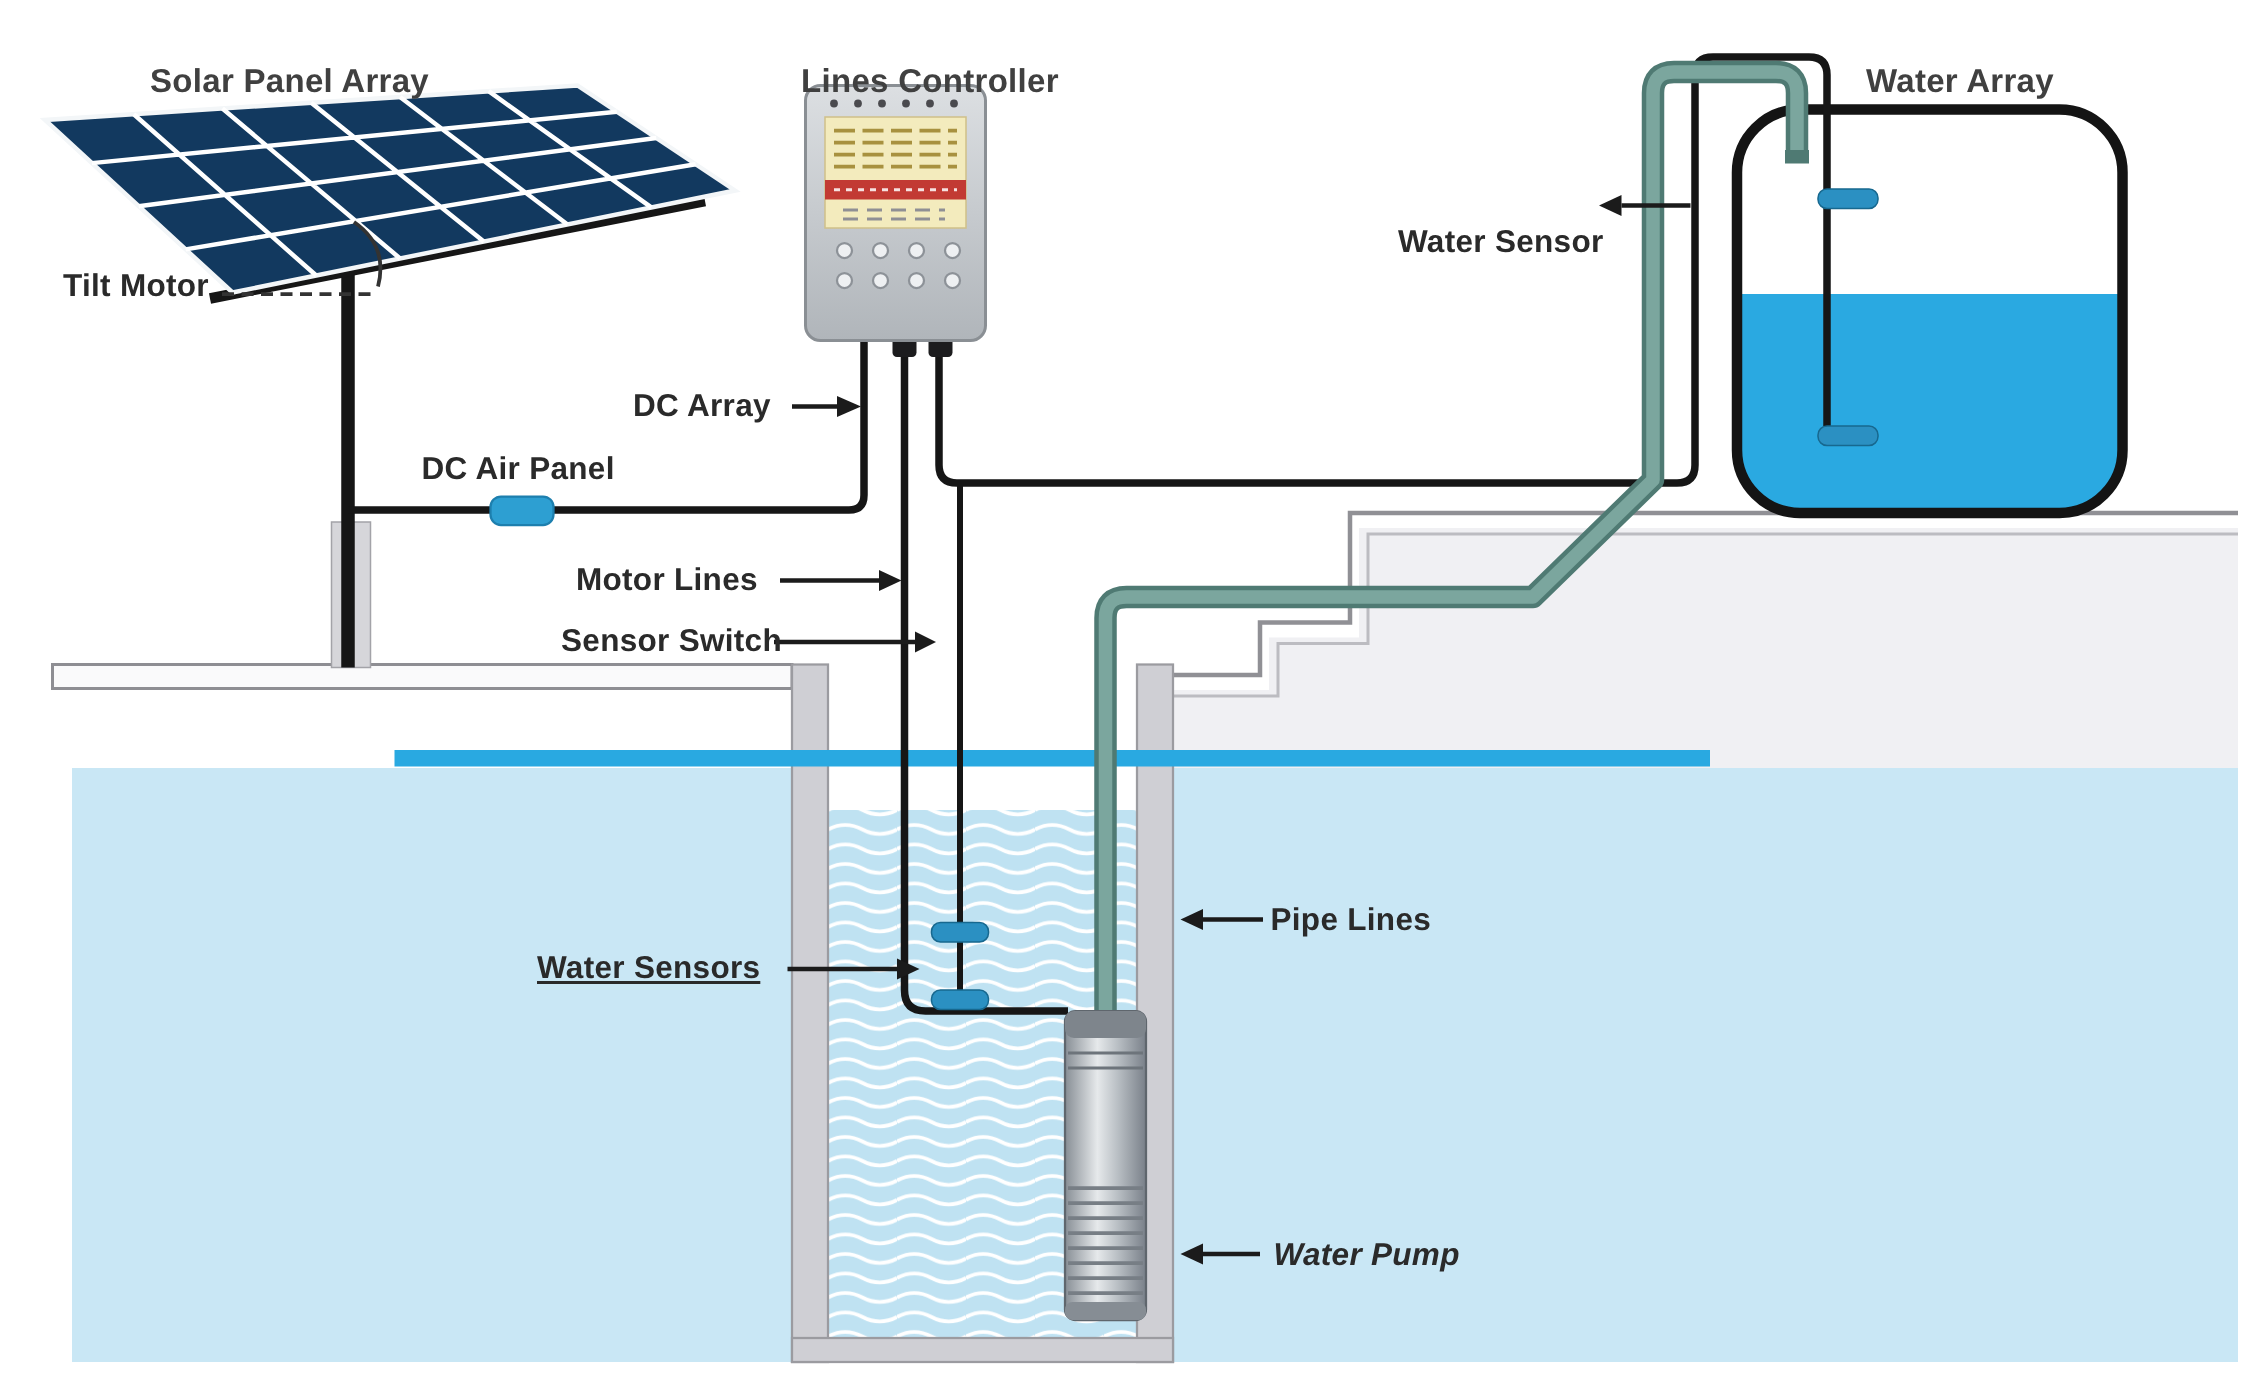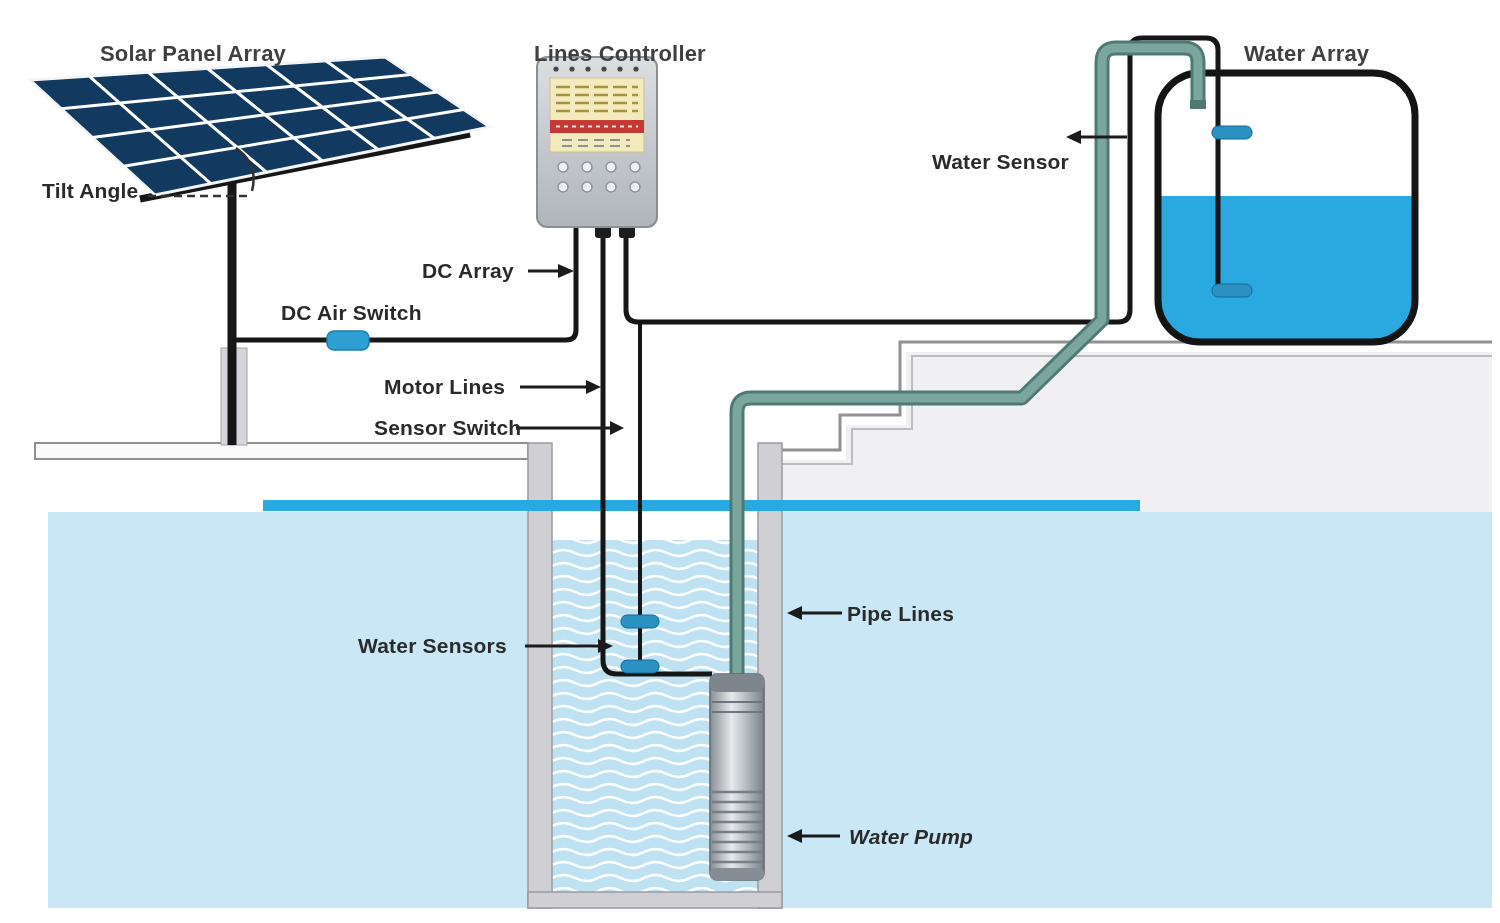--- a/index.html
+++ b/index.html
@@ -158,23 +158,23 @@
       <line x1="1081" y1="137" x2="1127" y2="137"></line>
           <polygon points="1081,130 1081,144 1066,137" stroke="none"></polygon>
     </g>
   </g>
 </svg>
 
 <div class="label title" style="left:100px;top:5px;">Solar Panel Array</div>
 <div class="label title" style="left:534px;top:5px;">Lines Controller</div>
 <div class="label title" style="left:1244px;top:5px;">Water Array</div>
 
-<div class="label" style="left:42px;top:179px;">Tilt Angle</div>
+<div class="label" style="left:42px;top:179px;">Tilt Motor</div>
 <div class="label" style="left:422px;top:259px;">DC Array</div>
-<div class="label" style="left:281px;top:301px;">DC Air Switch</div>
+<div class="label" style="left:281px;top:301px;">DC Air Panel</div>
 <div class="label" style="left:384px;top:375px;">Motor Lines</div>
 <div class="label" style="left:374px;top:416px;">Sensor Switch</div>
 <div class="label" style="left:932px;top:126px;margin-top:24px;">Water Sensor</div>
-<div class="label" style="left:358px;top:634px;">Water Sensors</div>
+<div class="label" style="left:358px;top:634px;text-decoration:underline;">Water Sensors</div>
 <div class="label" style="left:847px;top:602px;">Pipe Lines</div>
 <div class="label" style="left:849px;top:825px;font-style:italic;">Water Pump</div>
 
 </div>
 
 </body></html>

